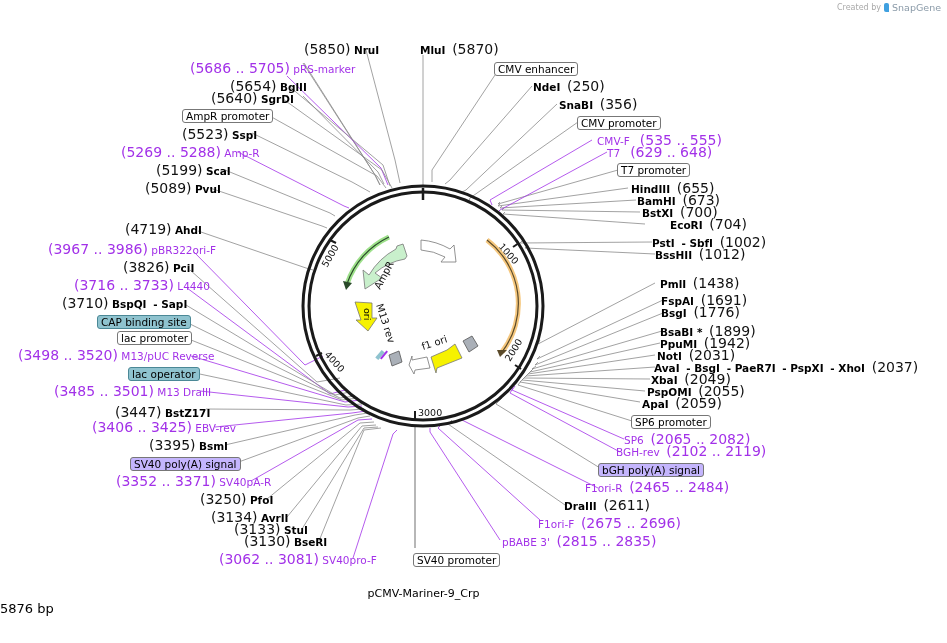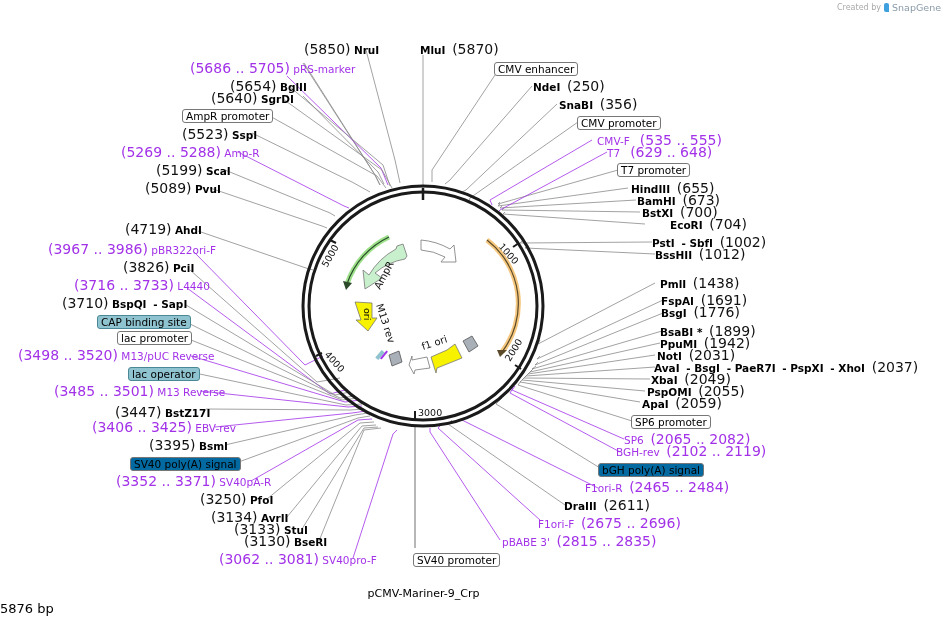--- a/index.html
+++ b/index.html
@@ -5,21 +5,21 @@
   html,body{margin:0;padding:0;background:#fff;}
   body{width:947px;height:643px;position:relative;overflow:hidden;font-family:"DejaVu Sans","Liberation Sans",sans-serif;}
   #map{position:absolute;left:0;top:0;width:947px;height:643px;}
   .lbl{position:absolute;white-space:nowrap;font-size:10.5px;line-height:13px;color:#000;}
   .enz{font-weight:bold;font-size:10.5px;}
   .pos{font-size:14px;color:#111;}
   .primer{color:#a231e8;}
   .primer .pos{color:#a231e8;}
   .box{border:1px solid #777;border-radius:3px;padding:0 3px;background:#fff;font-size:10.5px;line-height:12px;}
   .box.teal{background:#8fc3cf;border-color:#4b8896;}
-  .box.gray{background:#0369a1;border-color:#777;}
+  .box.gray{background:#c4b5fd;border-color:#777;}
   .logo{position:absolute;right:6px;top:2px;font-size:8px;color:#aaa;display:flex;align-items:center;gap:3px;}
   .logo .sg{color:#8a9aa8;font-size:9.5px;}
   .logo .mark{display:inline-block;width:5px;height:9px;background:#3fa0e0;border-radius:2px 2px 0 2px;}
   .title{position:absolute;left:0;width:847px;text-align:center;top:587px;font-weight:normal;font-size:11px;}
   .sub{position:absolute;left:0;width:847px;text-align:left;top:601px;font-size:13px;}
 </style>
 </head>
 <body>
 
 <div class="logo">
@@ -162,21 +162,21 @@
 
 <div class="lbl" style="left:125px;top:223px"><span class="pos">(4719)</span> <span class="enz">AhdI</span></div>
 <div class="lbl primer" style="left:48px;top:243px"><span class="pos">(3967 .. 3986)</span> <span>pBR322ori-F</span></div>
 <div class="lbl" style="left:123px;top:261px"><span class="pos">(3826)</span> <span class="enz">PciI</span></div>
 <div class="lbl primer" style="left:74px;top:279px"><span class="pos">(3716 .. 3733)</span> <span>L4440</span></div>
 <div class="lbl" style="left:62px;top:297px"><span class="pos">(3710)</span> <span class="enz">BspQI</span> &nbsp;<span class="enz">- SapI</span></div>
 <div class="lbl box teal" style="left:97px;top:315px">CAP binding site</div>
 <div class="lbl box" style="left:117px;top:331px">lac promoter</div>
 <div class="lbl primer" style="left:18px;top:349px"><span class="pos">(3498 .. 3520)</span> <span>M13/pUC Reverse</span></div>
 <div class="lbl box teal" style="left:128px;top:367px">lac operator</div>
-<div class="lbl primer" style="left:54px;top:385px"><span class="pos">(3485 .. 3501)</span> <span>M13 Reverse</span></div>
+<div class="lbl primer" style="left:54px;top:385px"><span class="pos">(3485 .. 3501)</span> <span>M13 DraIII</span></div>
 <div class="lbl" style="left:115px;top:406px"><span class="pos">(3447)</span> <span class="enz">BstZ17I</span></div>
 <div class="lbl primer" style="left:92px;top:421px"><span class="pos">(3406 .. 3425)</span> <span>EBV-rev</span></div>
 <div class="lbl" style="left:149px;top:439px"><span class="pos">(3395)</span> <span class="enz">BsmI</span></div>
 <div class="lbl box gray" style="left:130px;top:457px">SV40 poly(A) signal</div>
 <div class="lbl primer" style="left:116px;top:475px"><span class="pos">(3352 .. 3371)</span> <span>SV40pA-R</span></div>
 <div class="lbl" style="left:200px;top:493px"><span class="pos">(3250)</span> <span class="enz">PfoI</span></div>
 <div class="lbl" style="left:211px;top:511px"><span class="pos">(3134)</span> <span class="enz">AvrII</span></div>
 <div class="lbl" style="left:234px;top:523px"><span class="pos">(3133)</span> <span class="enz">StuI</span></div>
 <div class="lbl" style="left:244px;top:535px"><span class="pos">(3130)</span> <span class="enz">BseRI</span></div>
 <div class="lbl primer" style="left:219px;top:553px"><span class="pos">(3062 .. 3081)</span> <span>SV40pro-F</span></div>

